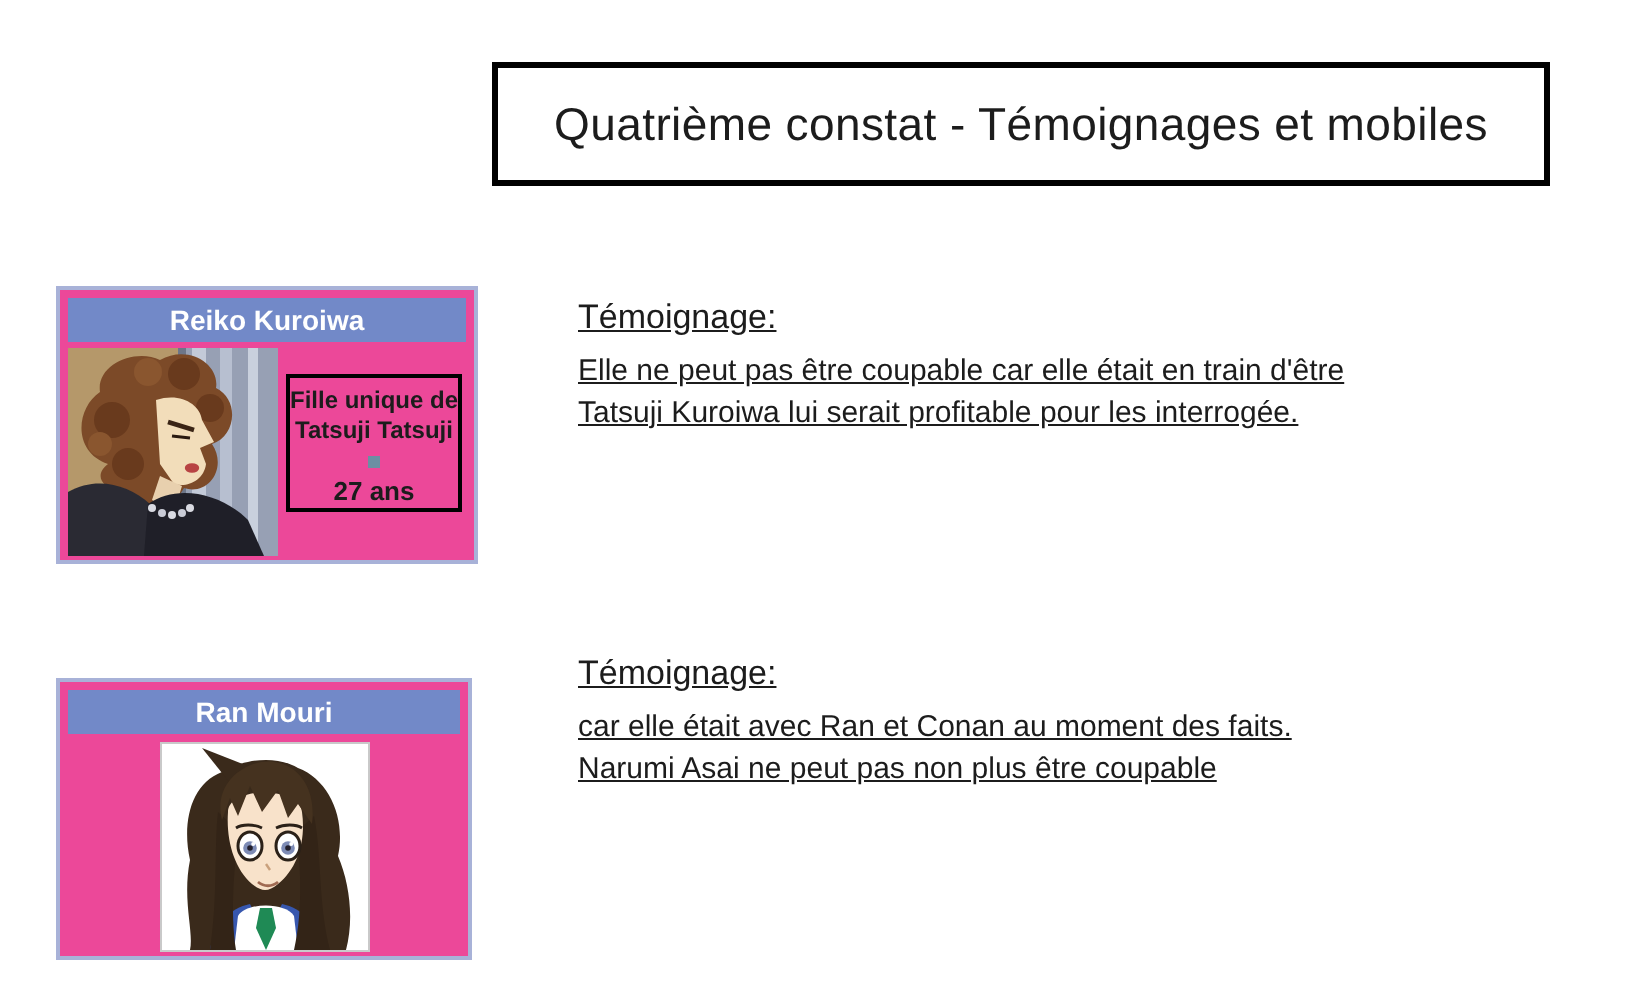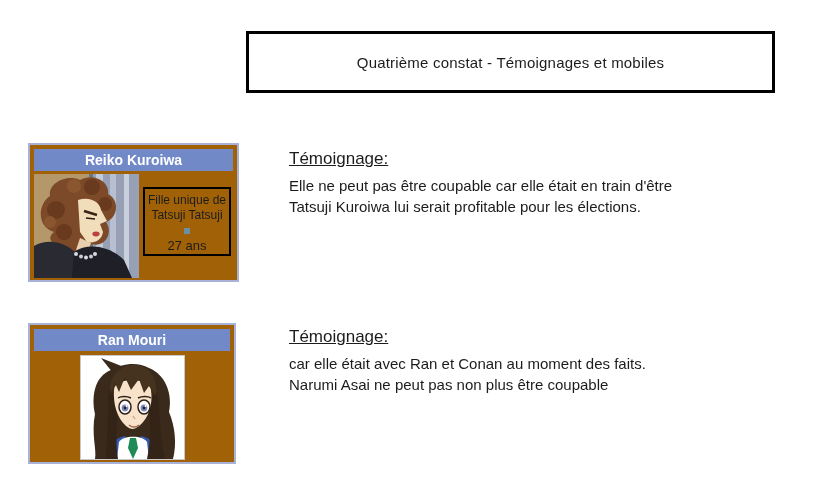--- a/index.html
+++ b/index.html
@@ -13,58 +13,58 @@
   html,body{margin:0;padding:0;}
   body{
     width:818px;height:504px;position:relative;background:#ffffff;
     font-family:"Liberation Sans", sans-serif;color:var(--body-text);
     overflow:hidden;
   }
   .title-box{
     position:absolute;left:246px;top:31px;width:523px;height:56px;
     border:3px solid var(--title-border);
     display:flex;align-items:center;justify-content:center;
-    font-size:15px;letter-spacing:0.2px;background:#ffffff;
+    font-size:23px;letter-spacing:0.2px;background:#ffffff;
   }
   .char-card{
-    position:absolute;background:#a16207;
+    position:absolute;background:#ec4899;
     border:2px solid var(--card-border);
     box-sizing:border-box;padding:4px;
   }
   .card-reiko{left:28px;top:143px;width:211px;height:139px;}
-  .card-ran{left:28px;top:323px;width:208px;height:141px;}
+  .card-ran{left:28px;top:339px;width:208px;height:141px;}
   .card-header{
     background:var(--header-bar);color:var(--header-text);
     font-weight:bold;font-size:14px;text-align:center;
     height:22px;line-height:22px;
   }
   .card-body{display:flex;margin-top:3px;}
   .portrait-frame{flex:0 0 auto;font-size:0;line-height:0;}
   .reiko-portrait{width:105px;height:104px;}
   .info-box{
     margin-left:4px;margin-top:13px;width:88px;height:69px;
     border:2px solid #000;box-sizing:border-box;
-    text-align:center;font-size:12px;line-height:15px;padding-top:4px;
+    text-align:center;font-size:12px;line-height:15px;padding-top:4px;font-weight:bold;
   }
   .bullet-square{
     width:6px;height:6px;background:var(--bullet-square);
     margin:5px auto 4px auto;
   }
   .age-label{font-size:13px;}
   .ran-body{display:flex;justify-content:center;margin-top:4px;}
   .ran-frame{border:1px solid #c9c9c9;font-size:0;line-height:0;}
   .ran-portrait{width:103px;height:103px;}
   .testimony{position:absolute;left:289px;}
   .testimony-1{top:148px;}
   .testimony-2{top:326px;}
   .testimony-heading{
     font-size:17px;text-decoration:underline;
     margin:0 0 5px 0;line-height:22px;
   }
-  .testimony-line{font-size:15px;line-height:21px;white-space:nowrap;}
+  .testimony-line{font-size:15px;line-height:21px;white-space:nowrap;text-decoration:underline;}
 </style>
 </head>
 <body>
 
 <div class="title-box">
   <span>Quatrième constat - Témoignages et mobiles</span>
 </div>
 
 <div class="char-card card-reiko">
   <div class="card-header">Reiko Kuroiwa</div>
@@ -136,20 +136,20 @@
         <path d="M52,60 L54,63" stroke="#c9a07c" stroke-width="1.2" fill="none"></path>
         <path d="M48,69 C51,71.5 55,71.5 58,69" stroke="#a06a52" stroke-width="1.4" fill="none"></path>
       </svg>
     </div>
   </div>
 </div>
 
 <div class="testimony testimony-1">
   <div class="testimony-heading">Témoignage:</div>
   <div class="testimony-line">Elle ne peut pas être coupable car elle était en train d'être</div>
-  <div class="testimony-line">Tatsuji Kuroiwa lui serait profitable pour les élections.</div>
+  <div class="testimony-line">Tatsuji Kuroiwa lui serait profitable pour les interrogée.</div>
 </div>
 
 <div class="testimony testimony-2">
   <div class="testimony-heading">Témoignage:</div>
   <div class="testimony-line">car elle était avec Ran et Conan au moment des faits.</div>
   <div class="testimony-line">Narumi Asai ne peut pas non plus être coupable</div>
 </div>
 
 </body></html>

